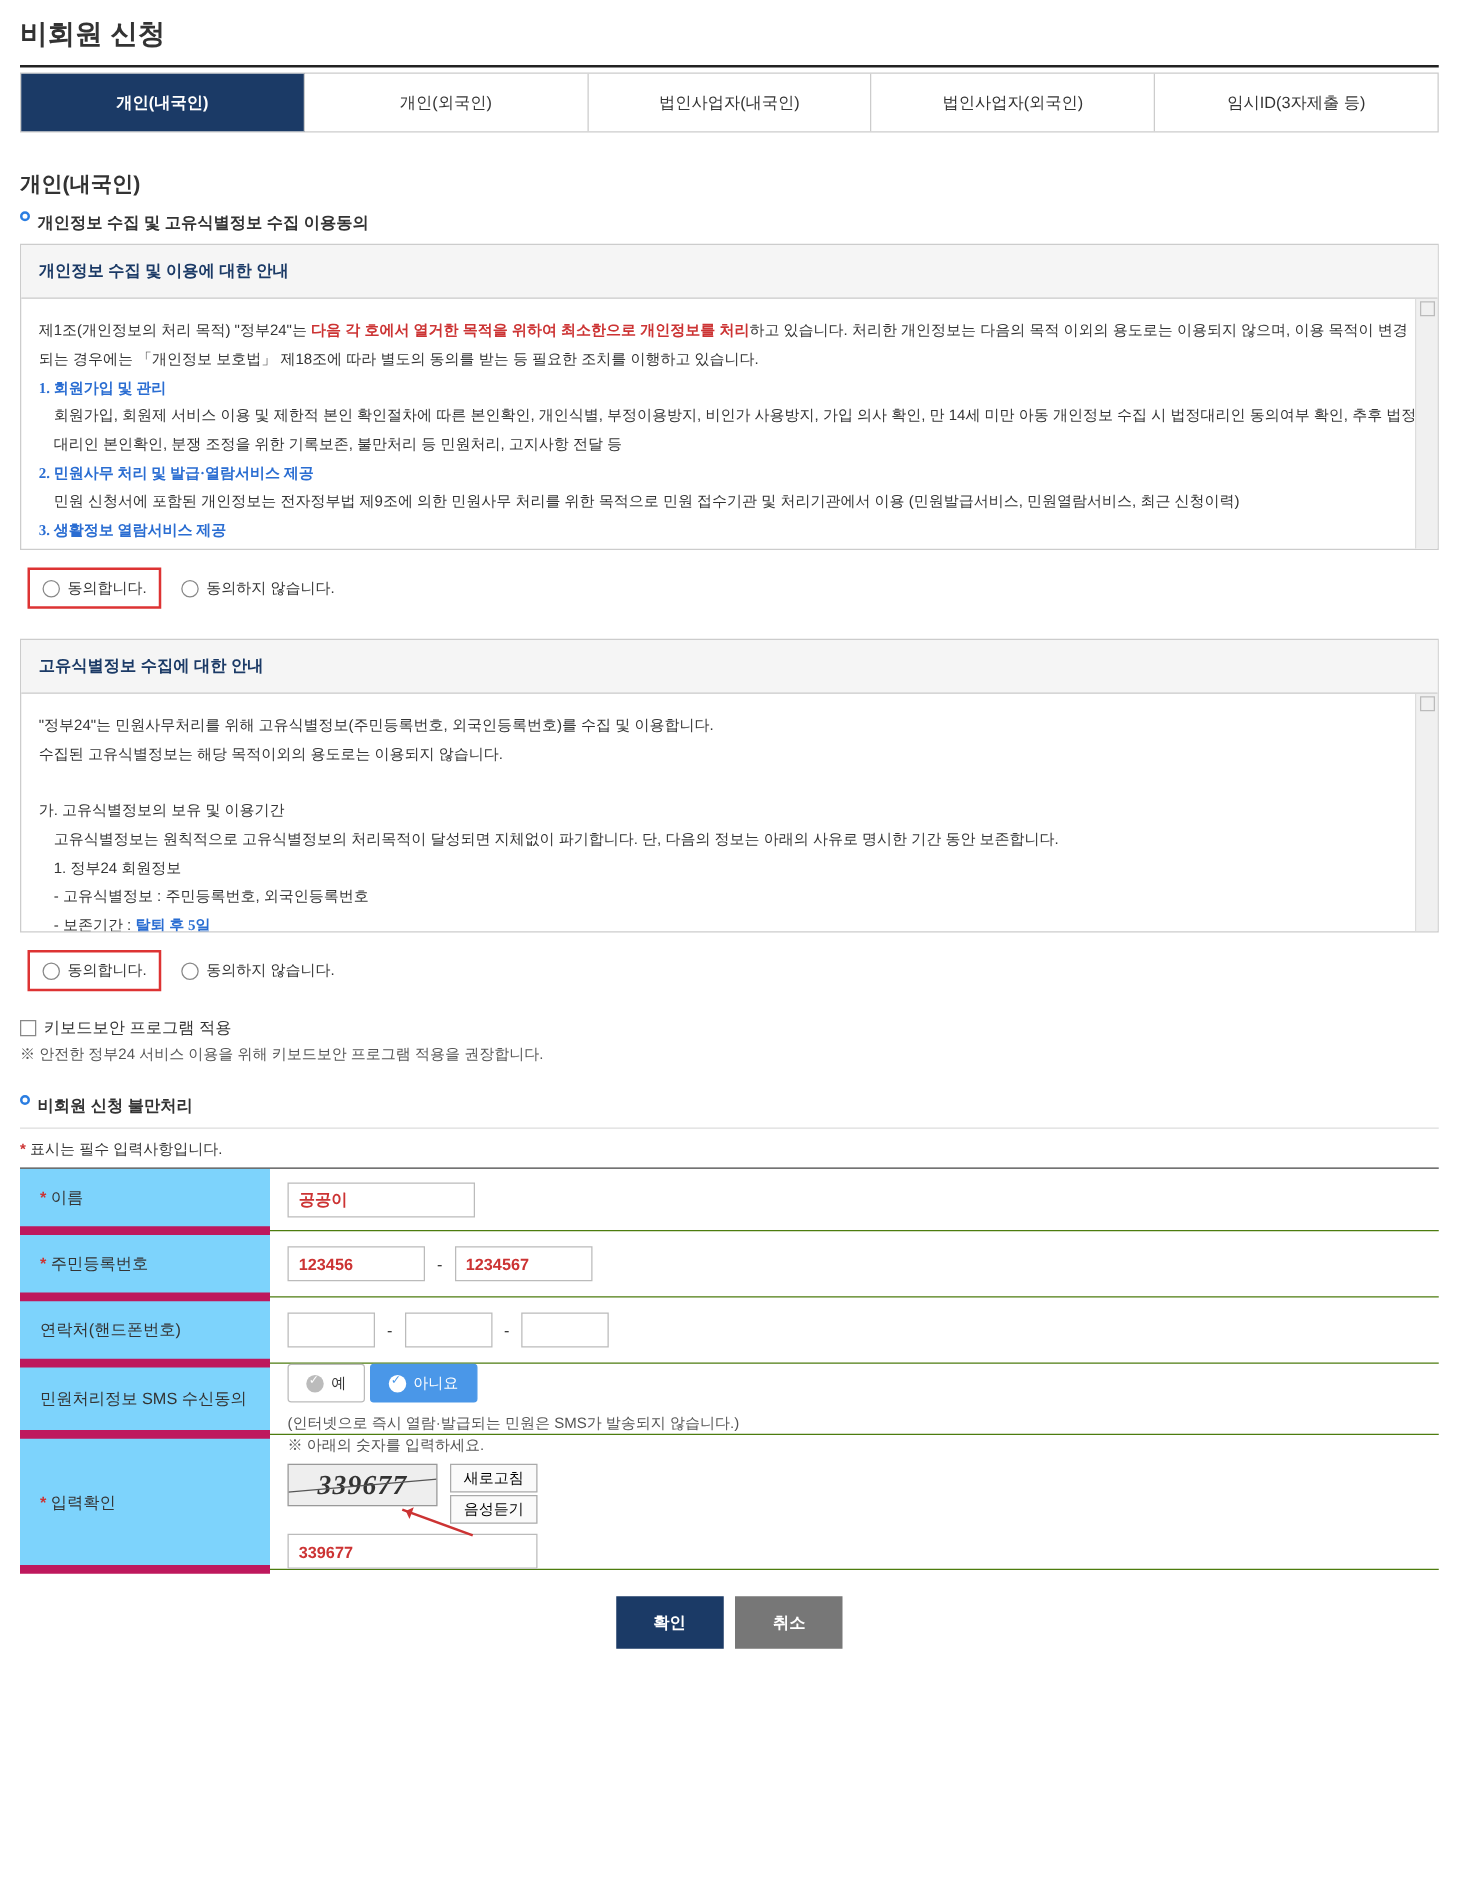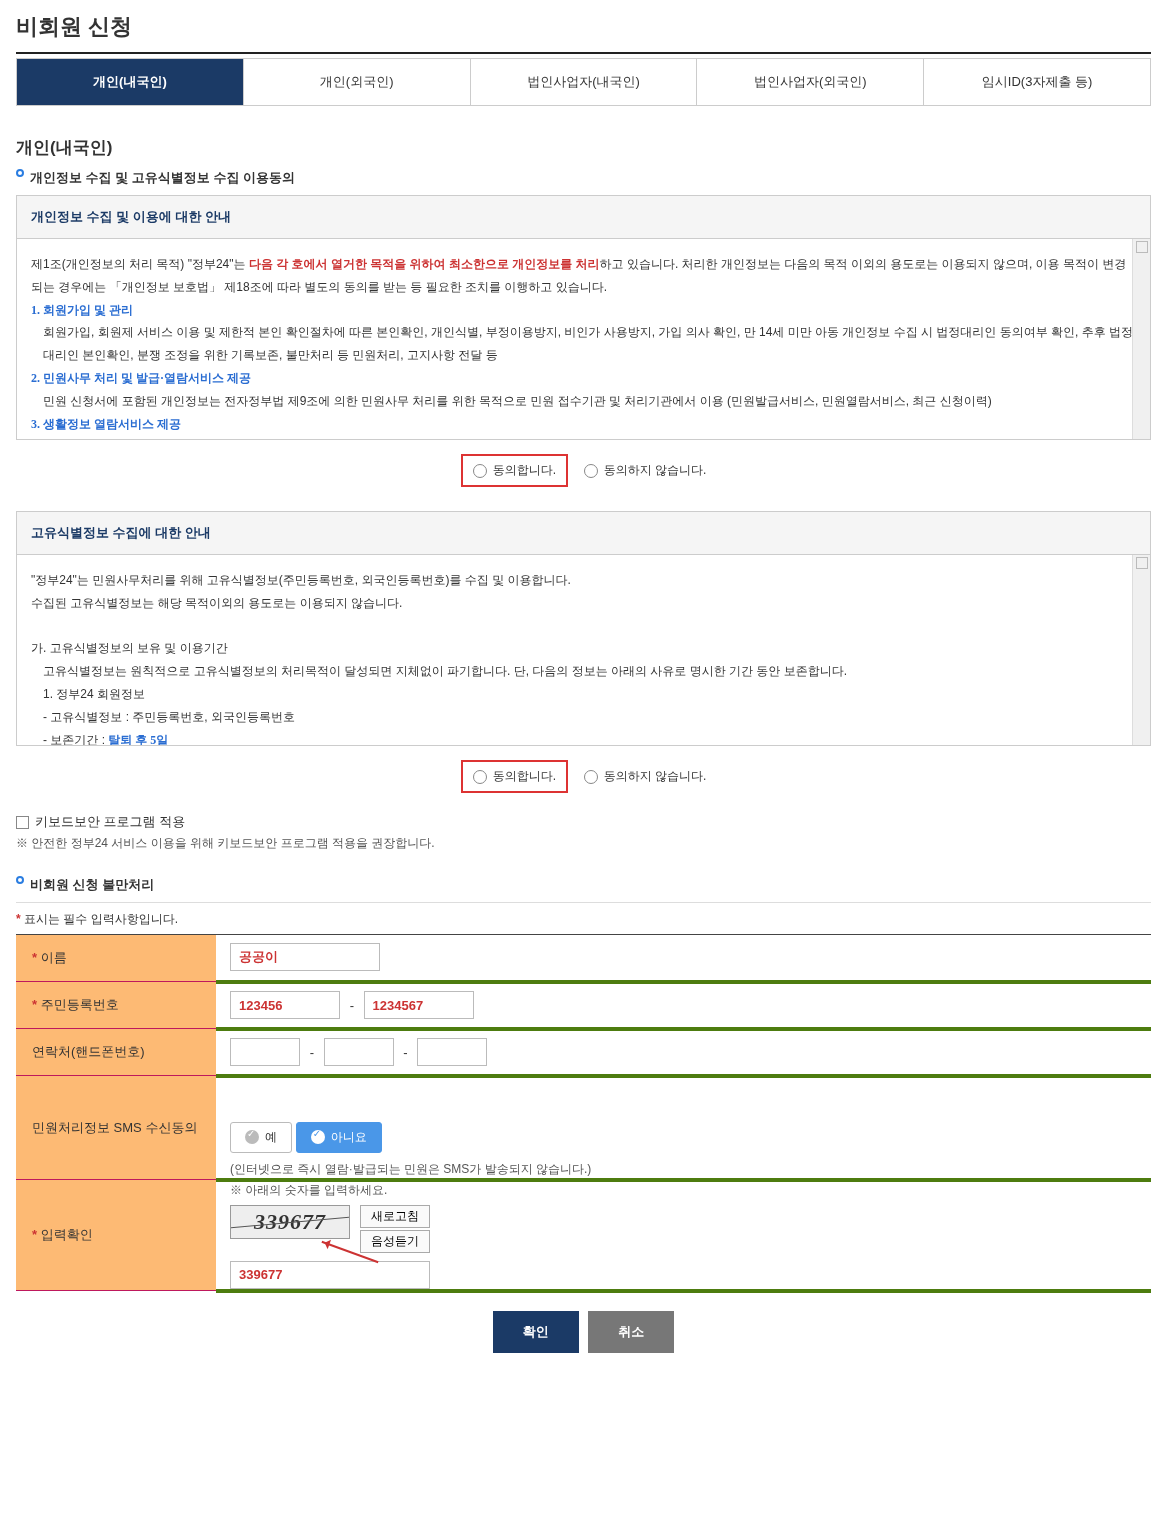--- a/index.html
+++ b/index.html
@@ -20,45 +20,45 @@
 .panel { border: 1px solid #ccc; margin-top: 6px; }
 .panel-head { background: #f5f5f5; padding: 12px 14px; font-weight: bold; color: #1b3a66; border-bottom: 1px solid #ccc; }
 .panel-body { position: relative; height: 200px; overflow: hidden; padding: 14px 16px 14px 14px; font-size: 12px; line-height: 1.9; }
 .panel-body.small { height: 190px; }
 .panel-body .sc { position: absolute; top: 0; right: 0; width: 18px; height: 100%; background: #f0f0f0; border-left: 1px solid #ddd; }
 .panel-body .sc::before { content: ""; position: absolute; top: 2px; left: 3px; width: 10px; height: 10px; border: 1px solid #bbb; }
 .panel-body .link { color: #2a6dd2; font-weight: bold; font-family: Liberation Serif, serif; }
 .panel-body .em { color: #c33; font-weight: bold; }
 .panel-body .indent { padding-left: 12px; }
 
-.agree-row { text-align: center; padding: 14px 0 18px; }
+.agree-row { text-align: left; padding: 14px 0 18px; }
 .agree-opt { display: inline-flex; align-items: center; gap: 6px; margin: 0 6px; font-size: 12px; }
 .agree-opt .r { width: 14px; height: 14px; border: 1px solid #888; border-radius: 50%; background: #fff; }
 .agree-opt.hl { border: 2px solid #d33; padding: 6px 10px; }
 
 .chk-row { display: flex; align-items: center; gap: 6px; margin-top: 2px; }
 .chk { width: 13px; height: 13px; border: 1px solid #888; }
 .note { font-size: 12px; color: #555; margin-top: 4px; }
 .req-note { font-size: 12px; margin: 8px 0 6px; }
 .req-star { color: #c33; font-weight: bold; }
 
 .form-tbl { width: 100%; border-top: 1px solid #444; border-collapse: collapse; }
-.form-tbl th { width: 200px; background: #fdba74; text-align: left; padding: 14px 16px; font-weight: normal; font-size: 13px; border-bottom: 1px solid #be185d; }
-.form-tbl td { padding: 0 14px; border-bottom: 4px solid #4d7c0f; }
+.form-tbl th { width: 200px; background: #7dd3fc; text-align: left; padding: 14px 16px; font-weight: normal; font-size: 13px; border-bottom: 7px solid #be185d; }
+.form-tbl td { padding: 0 14px; border-bottom: 1px solid #4d7c0f; }
 .inp { border: 1px solid #bbb; height: 28px; padding: 0 8px; font-size: 13px; }
 .inp.red { color: #c33; font-weight: bold; }
 .inp.w1 { width: 150px; }
 .inp.w2 { width: 110px; }
 .inp.w3 { width: 70px; }
 .inp.w4 { width: 200px; }
 .sep { margin: 0 6px; }
 .toggle { display: inline-flex; align-items: center; gap: 6px; border: 1px solid #bbb; border-radius: 3px; padding: 6px 14px; font-size: 12px; background: #fff; }
 .toggle .c { width: 14px; height: 14px; border-radius: 50%; background: #bbb; position: relative; }
 .toggle .c::after { content: "✓"; position: absolute; top: -2px; left: 2px; font-size: 10px; color: #fff; }
-.toggle.on { background: #4a97e8; border-color: #4a97e8; color: #fff; margin-top: 44px; }
+.toggle.on { background: #4a97e8; border-color: #4a97e8; color: #fff; }
 .toggle.on .c { background: #fff; }
 .toggle.on .c::after { color: #4a97e8; }
 .sms-note { font-size: 12px; color: #555; margin-top: 8px; }
 
 .captcha-wrap { display: flex; align-items: flex-start; gap: 10px; }
 .captcha-img { width: 120px; height: 34px; border: 1px solid #999; background: #eee; font-family: serif; font-style: italic; font-size: 22px; font-weight: bold; letter-spacing: 1px; display: flex; align-items: center; justify-content: center; position: relative; overflow: hidden; }
 .captcha-img::before { content: ""; position: absolute; top: 50%; left: -5%; width: 110%; height: 1px; background: #555; transform: rotate(-5deg); }
 .cap-btns { display: flex; flex-direction: column; gap: 2px; }
 .cap-btn { border: 1px solid #aaa; background: #fafafa; font-size: 12px; padding: 2px 10px; cursor: pointer; }
 .cap-hint { font-size: 12px; color: #555; margin-bottom: 6px; }

